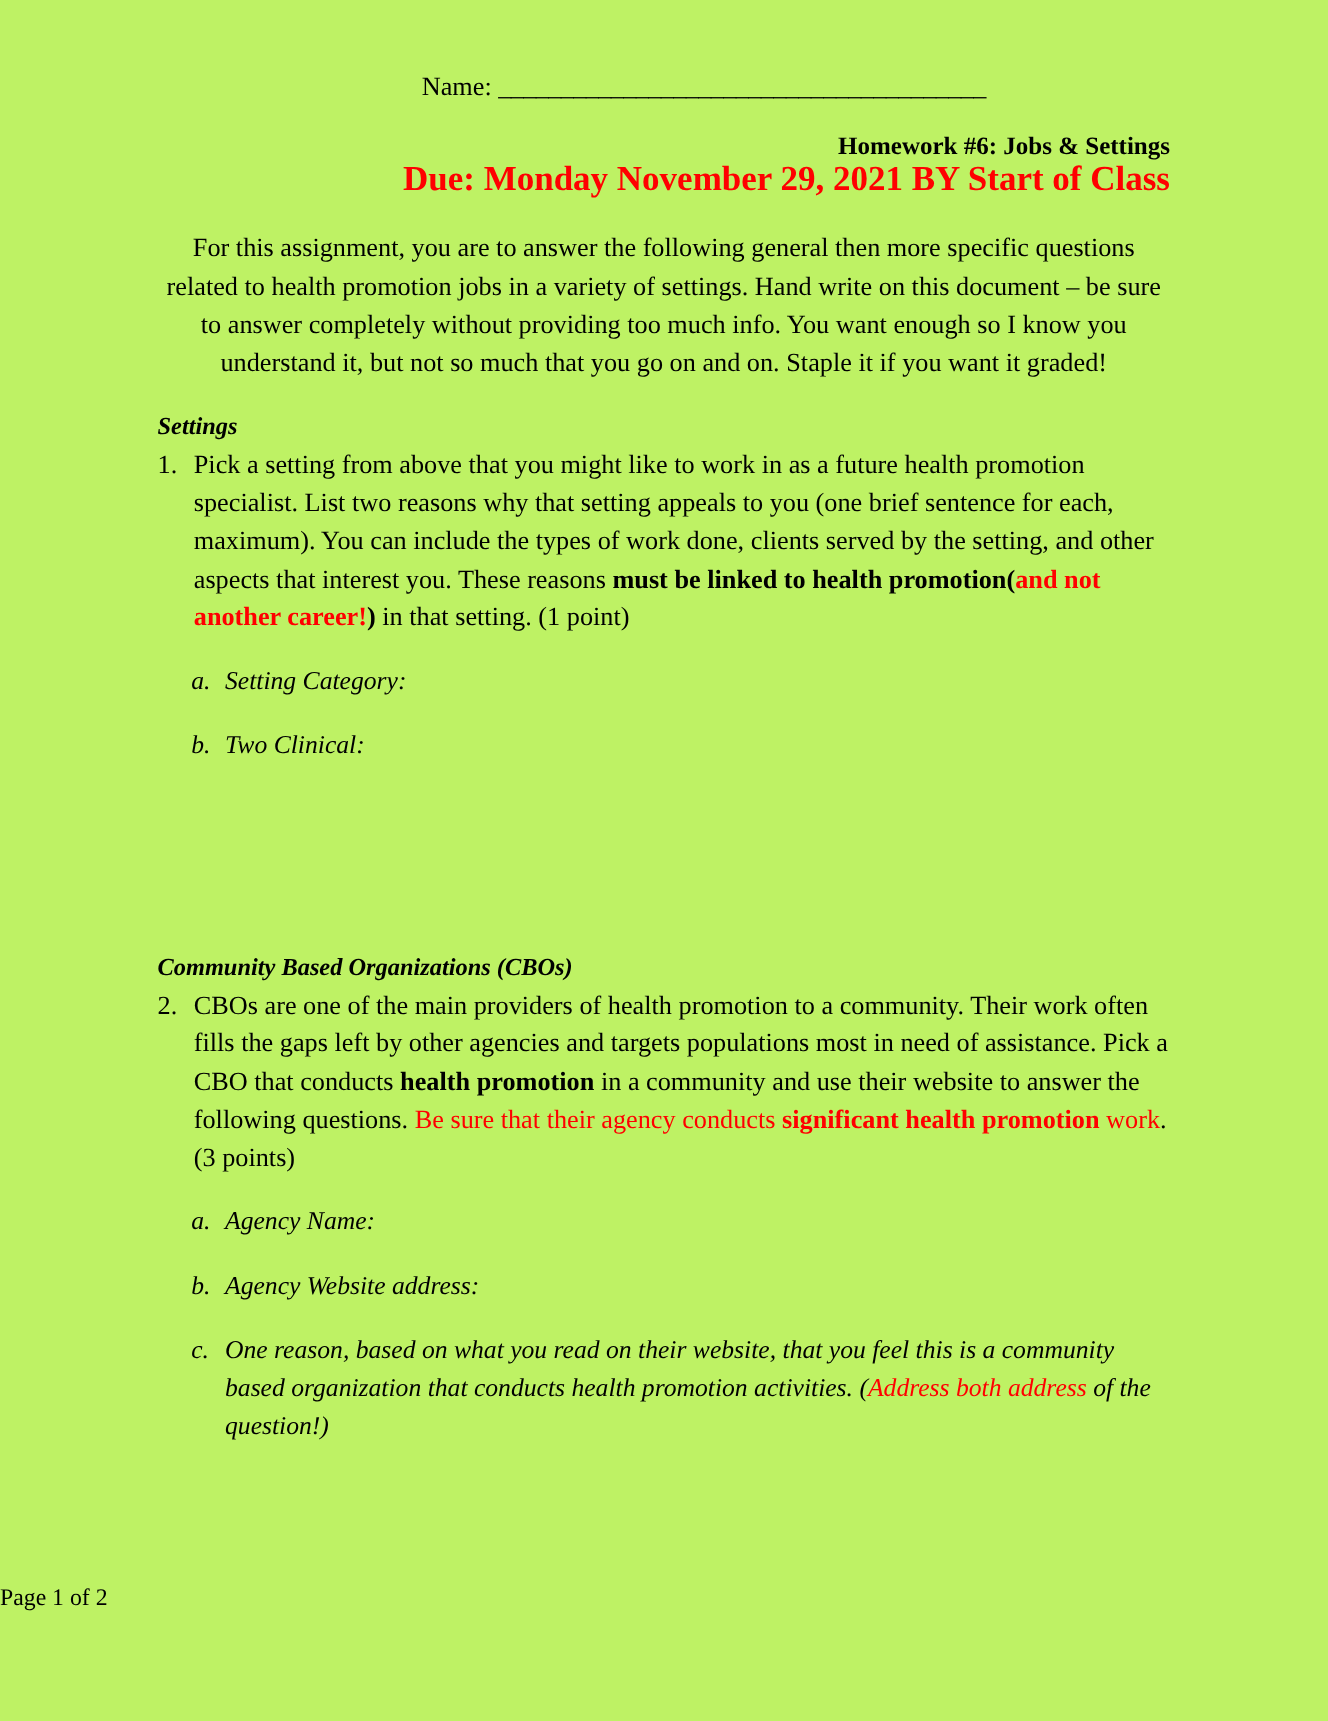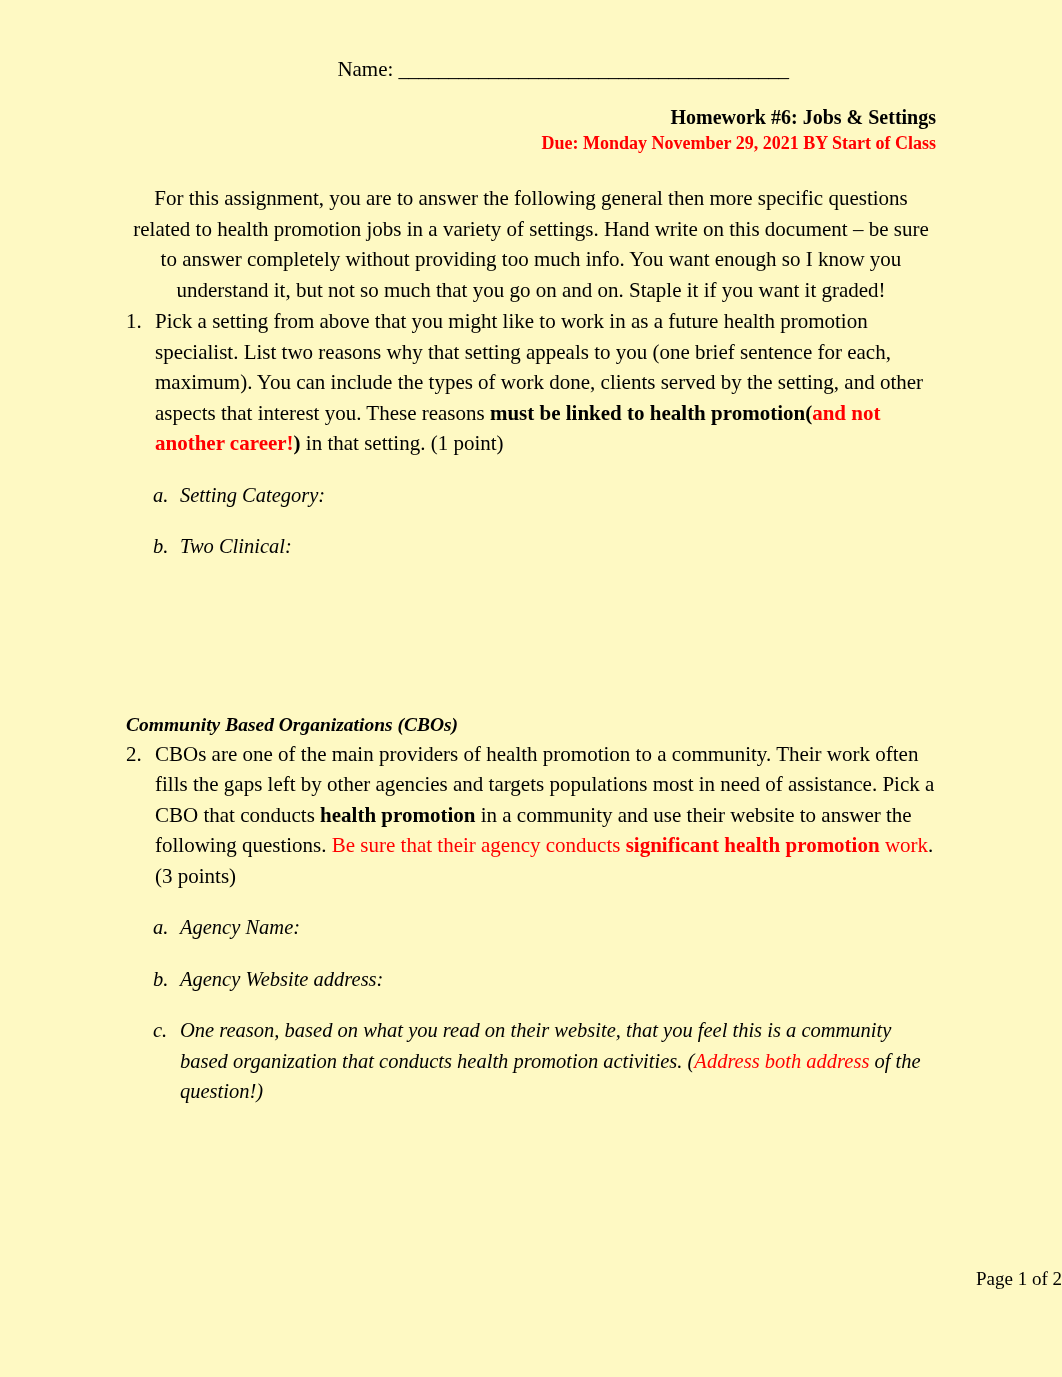--- a/index.html
+++ b/index.html
@@ -8,21 +8,21 @@
     background: #ffffff;
   }
   body {
     font-family: "Liberation Serif", "DejaVu Serif", serif;
     color: #000000;
   }
   .page {
     position: relative;
     width: 1062px;
     height: 1377px;
-    background: #fef9c3;
+    background: #bef264;
     box-sizing: border-box;
     overflow: hidden;
   }
   .content {
     position: absolute;
     left: 126px;
     top: 0;
     width: 810px;
   }
 
@@ -44,21 +44,21 @@
     margin-top: 22px;
     text-align: right;
   }
   .title-line {
     font-size: 20px;
     line-height: 25.5px;
     font-weight: bold;
   }
   .title-due {
     color: #FF0000;
-    font-size: 18px;
+    font-size: 28px;
     line-height: 25.5px;
     font-weight: bold;
   }
   .title-points {
     font-size: 20px;
     line-height: 25.5px;
     font-weight: bold;
   }
 
   
@@ -133,21 +133,21 @@
   .answer-space {
     height: 150px;
   }
 
   
   .footer {
     position: absolute;
     left: 0;
     right: 0;
     top: 1266px;
-    text-align: right;
+    text-align: left;
     font-size: 19px;
     line-height: 26px;
   }
 </style>
 </head>
 <body>
 
 <div class="page">
   <div class="content">
 
@@ -157,20 +157,21 @@
     </div>
 
     <div class="title-block">
       <div class="title-line">Homework #6: Jobs &amp; Settings</div>
       <div class="title-due">Due: Monday November 29, 2021 BY Start of Class</div>
     </div>
 
     <div class="para para-intro">For this assignment, you are to answer the following general then more specific questions related to health promotion jobs in a variety of settings. Hand write on this document – be sure to answer completely without providing too much info. You want enough so I know you understand it, but not so much that you go on and on. Staple it if you want it graded!</div>
 
 
+    <div class="section-heading">Settings</div>
 
     <div class="num-item">
       <span class="num-marker">1.</span><span>Pick a setting from above that you might like to work in as a future health promotion specialist. List two reasons why that setting appeals to you (one brief sentence for each, maximum). You can include the types of work done, clients served by the setting, and other aspects that interest you. These reasons </span><span class="b">must be linked to health promotion</span><span class="b">(</span><span class="rb">and not another career!</span><span class="b">)</span><span> in that setting. (1 point)</span>
     </div>
 
     <div class="sub-item sub-gap-a">
       <span class="sub-marker">a.</span><span>Setting Category:</span>
     </div>
 
     <div class="sub-item sub-gap-b">

